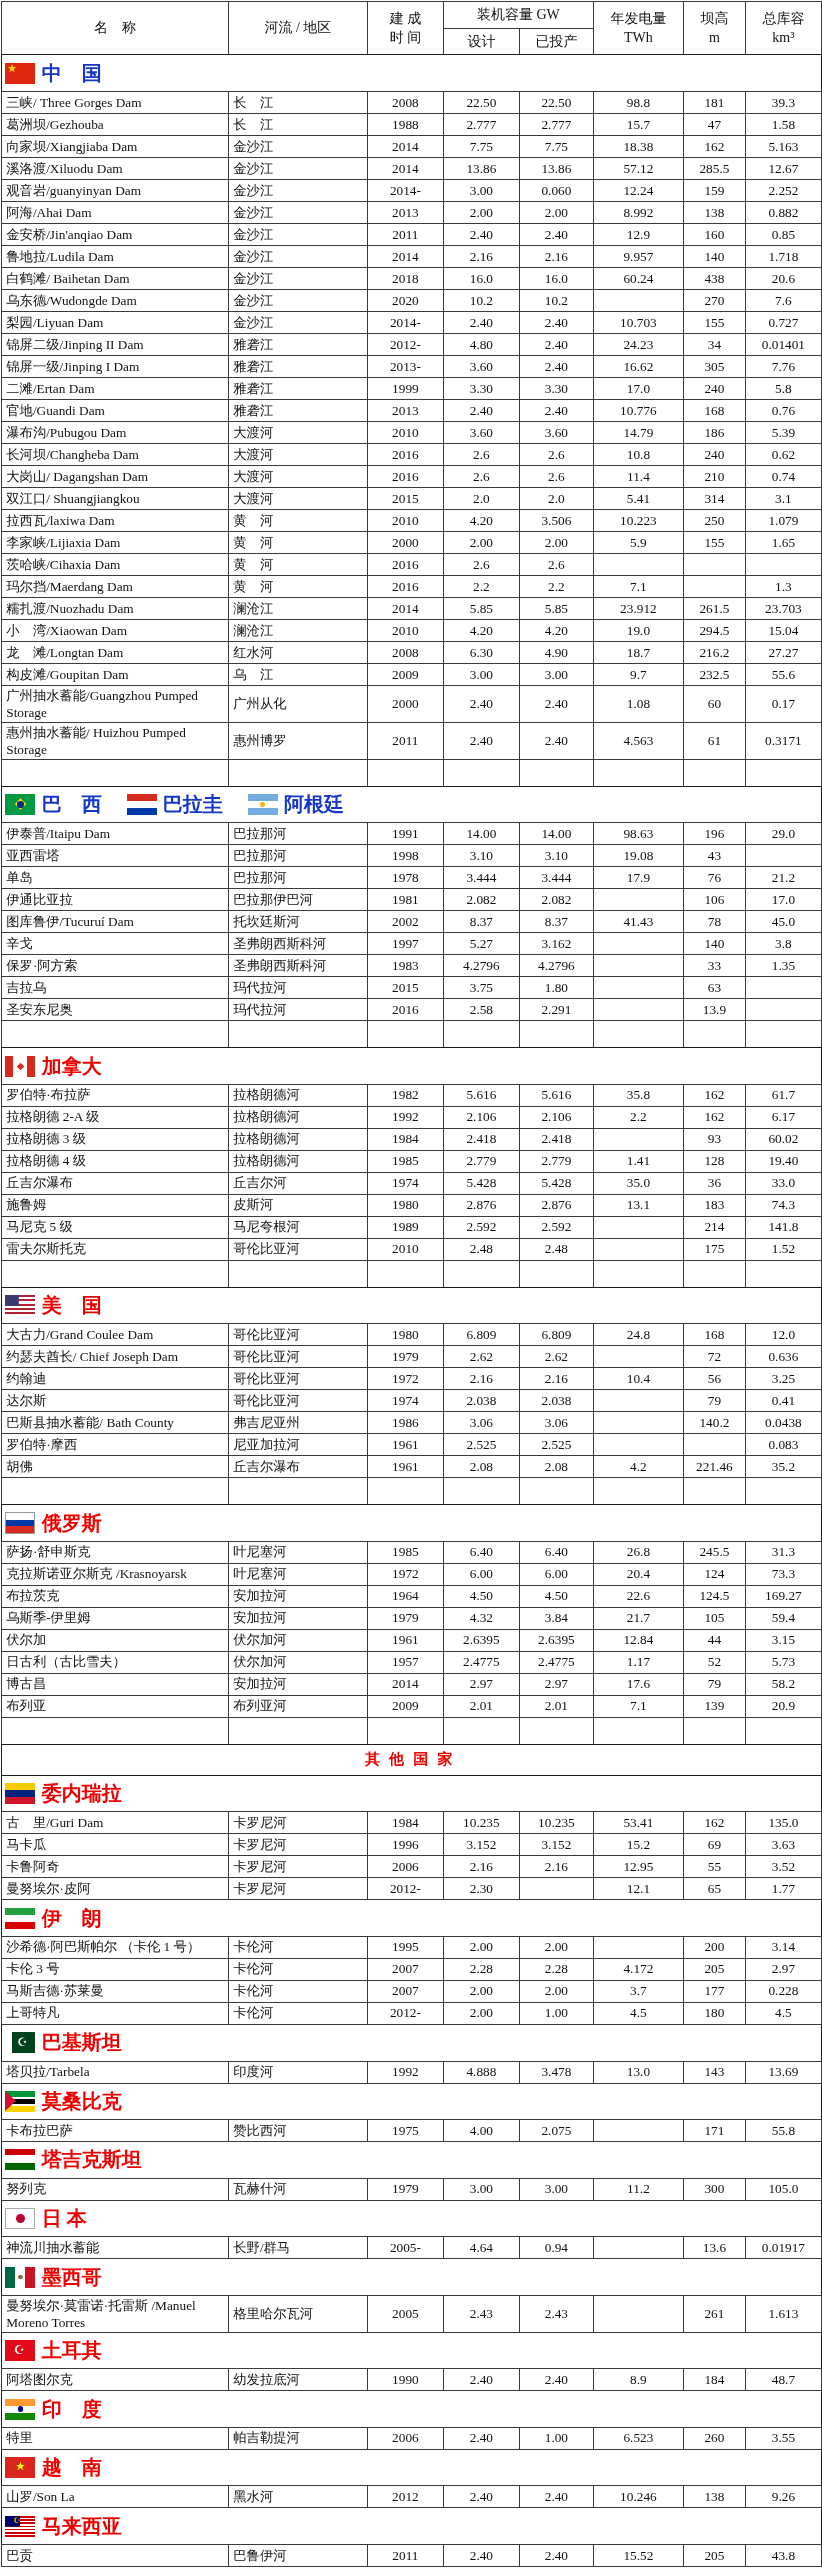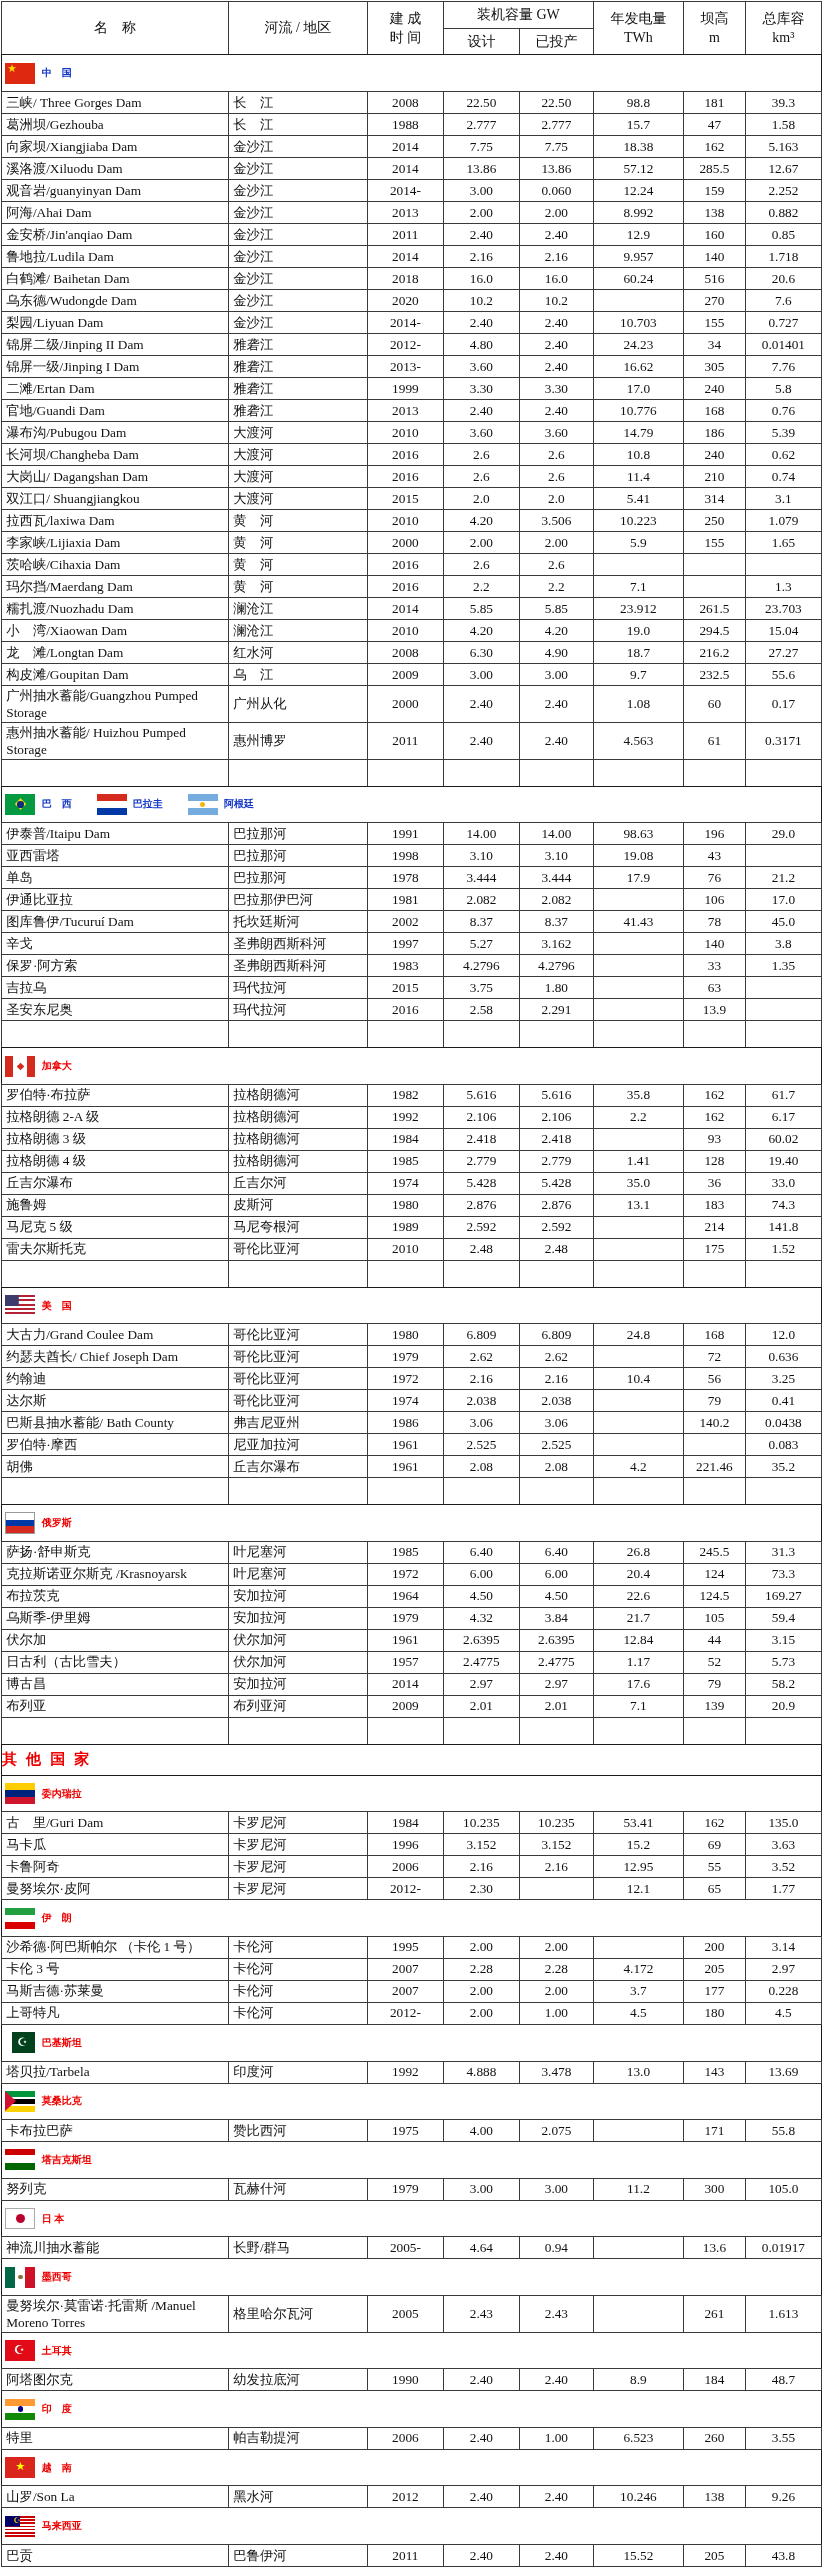--- a/index.html
+++ b/index.html
@@ -42,27 +42,27 @@
     border-left:none;border-right:none;
     border-top:1.8px solid #1a1a1a;
     height:32px;
     padding:1.8px 1.8px 1.8px 3.6px;
     vertical-align:middle;
   }
   tr.section-row td{
     border-left:none;border-right:none;
     border-top:1.8px solid #1a1a1a;
     border-bottom:1.8px solid #1a1a1a;
-    height:28px;padding-left:0;
+    height:28px;padding-left:0;text-align:center;
   }
   .section-label{
     color:#ee0000;font-weight:bold;font-size:15px;letter-spacing:2.7px;
   }
   .country-label{
-    font-weight:bold;font-size:10px;
+    font-weight:bold;font-size:20px;
     vertical-align:middle;
     margin-right:25px;
   }
   .label-blue{color:#1437c8;}
   .label-red{color:#ee0000;text-align:center;}
   
   .flag{
     display:inline-block;width:30px;height:21px;
     vertical-align:middle;margin-right:6.2px;
     position:relative;line-height:21px;
@@ -231,21 +231,21 @@
         <td class="cc">140</td>
         <td class="cc">1.718</td>
       </tr>
       <tr class="data-row">
         <td class="cl">白鹤滩/ Baihetan Dam</td>
         <td class="cl">金沙江</td>
         <td class="cc">2018</td>
         <td class="cc">16.0</td>
         <td class="cc">16.0</td>
         <td class="cc">60.24</td>
-        <td class="cc">516</td>
+        <td class="cc">438</td>
         <td class="cc">20.6</td>
       </tr>
       <tr class="data-row">
         <td class="cl">乌东德/Wudongde Dam</td>
         <td class="cl">金沙江</td>
         <td class="cc">2020</td>
         <td class="cc">10.2</td>
         <td class="cc">10.2</td>
         <td class="cc"></td>
         <td class="cc">270</td>

